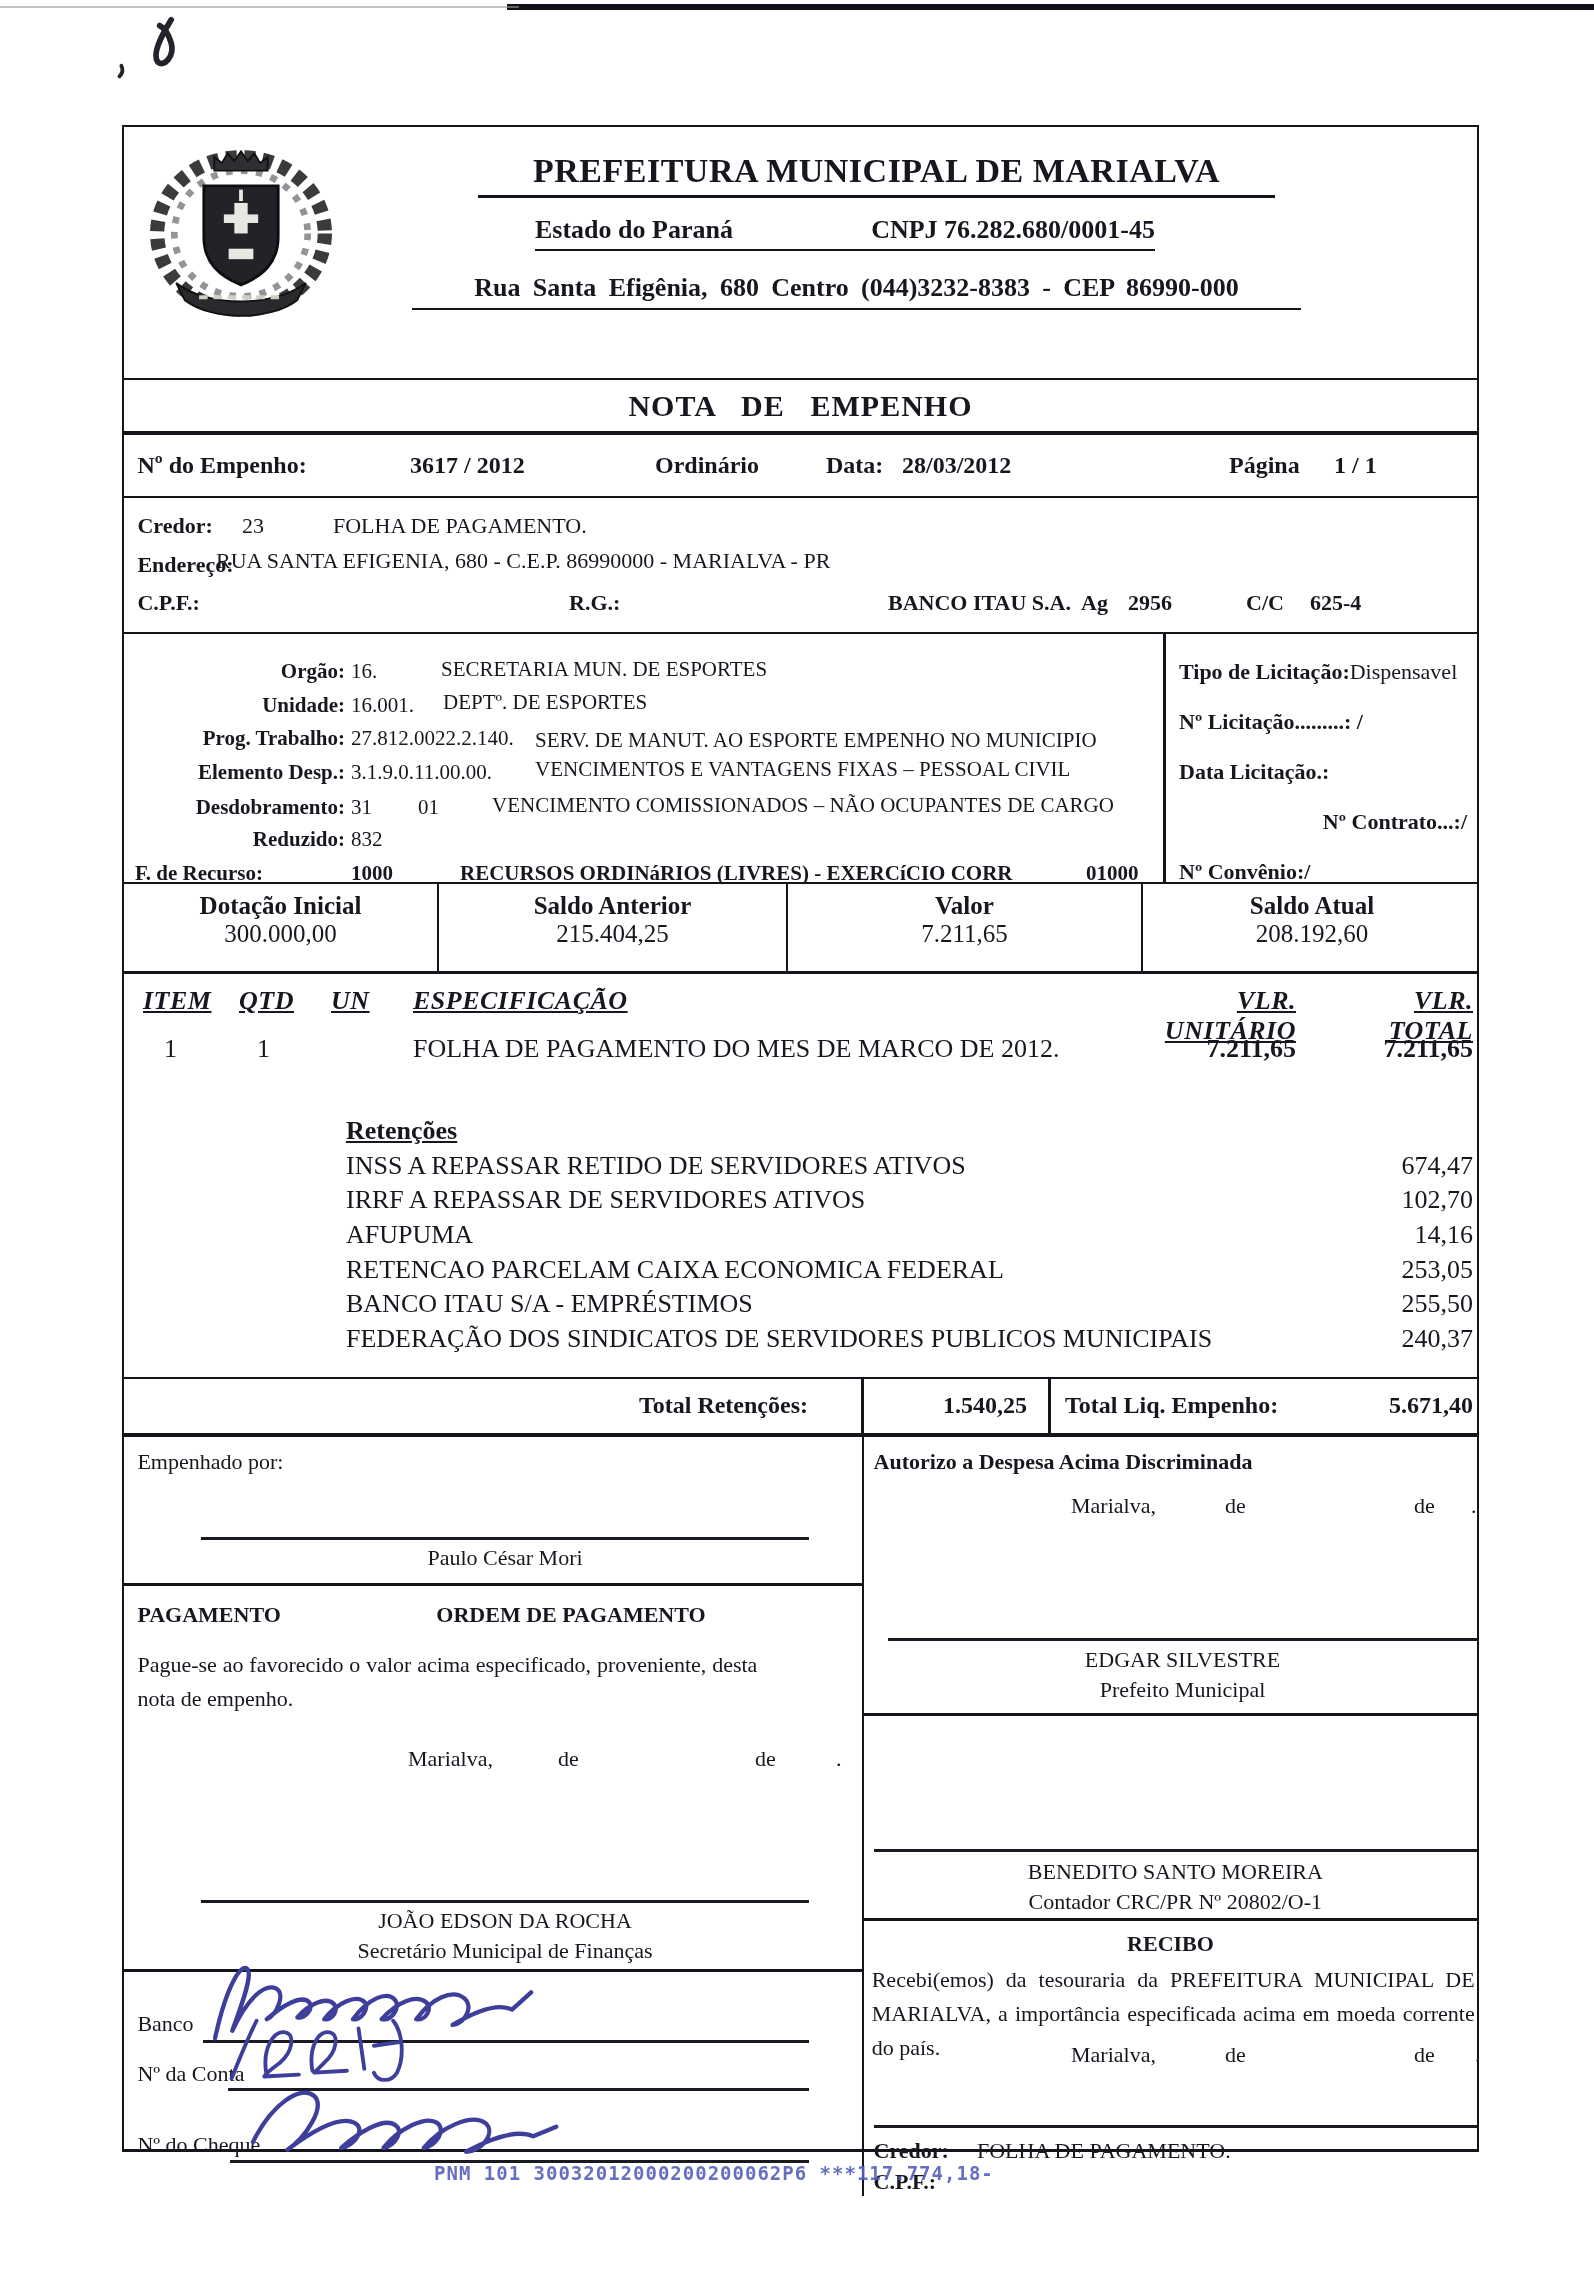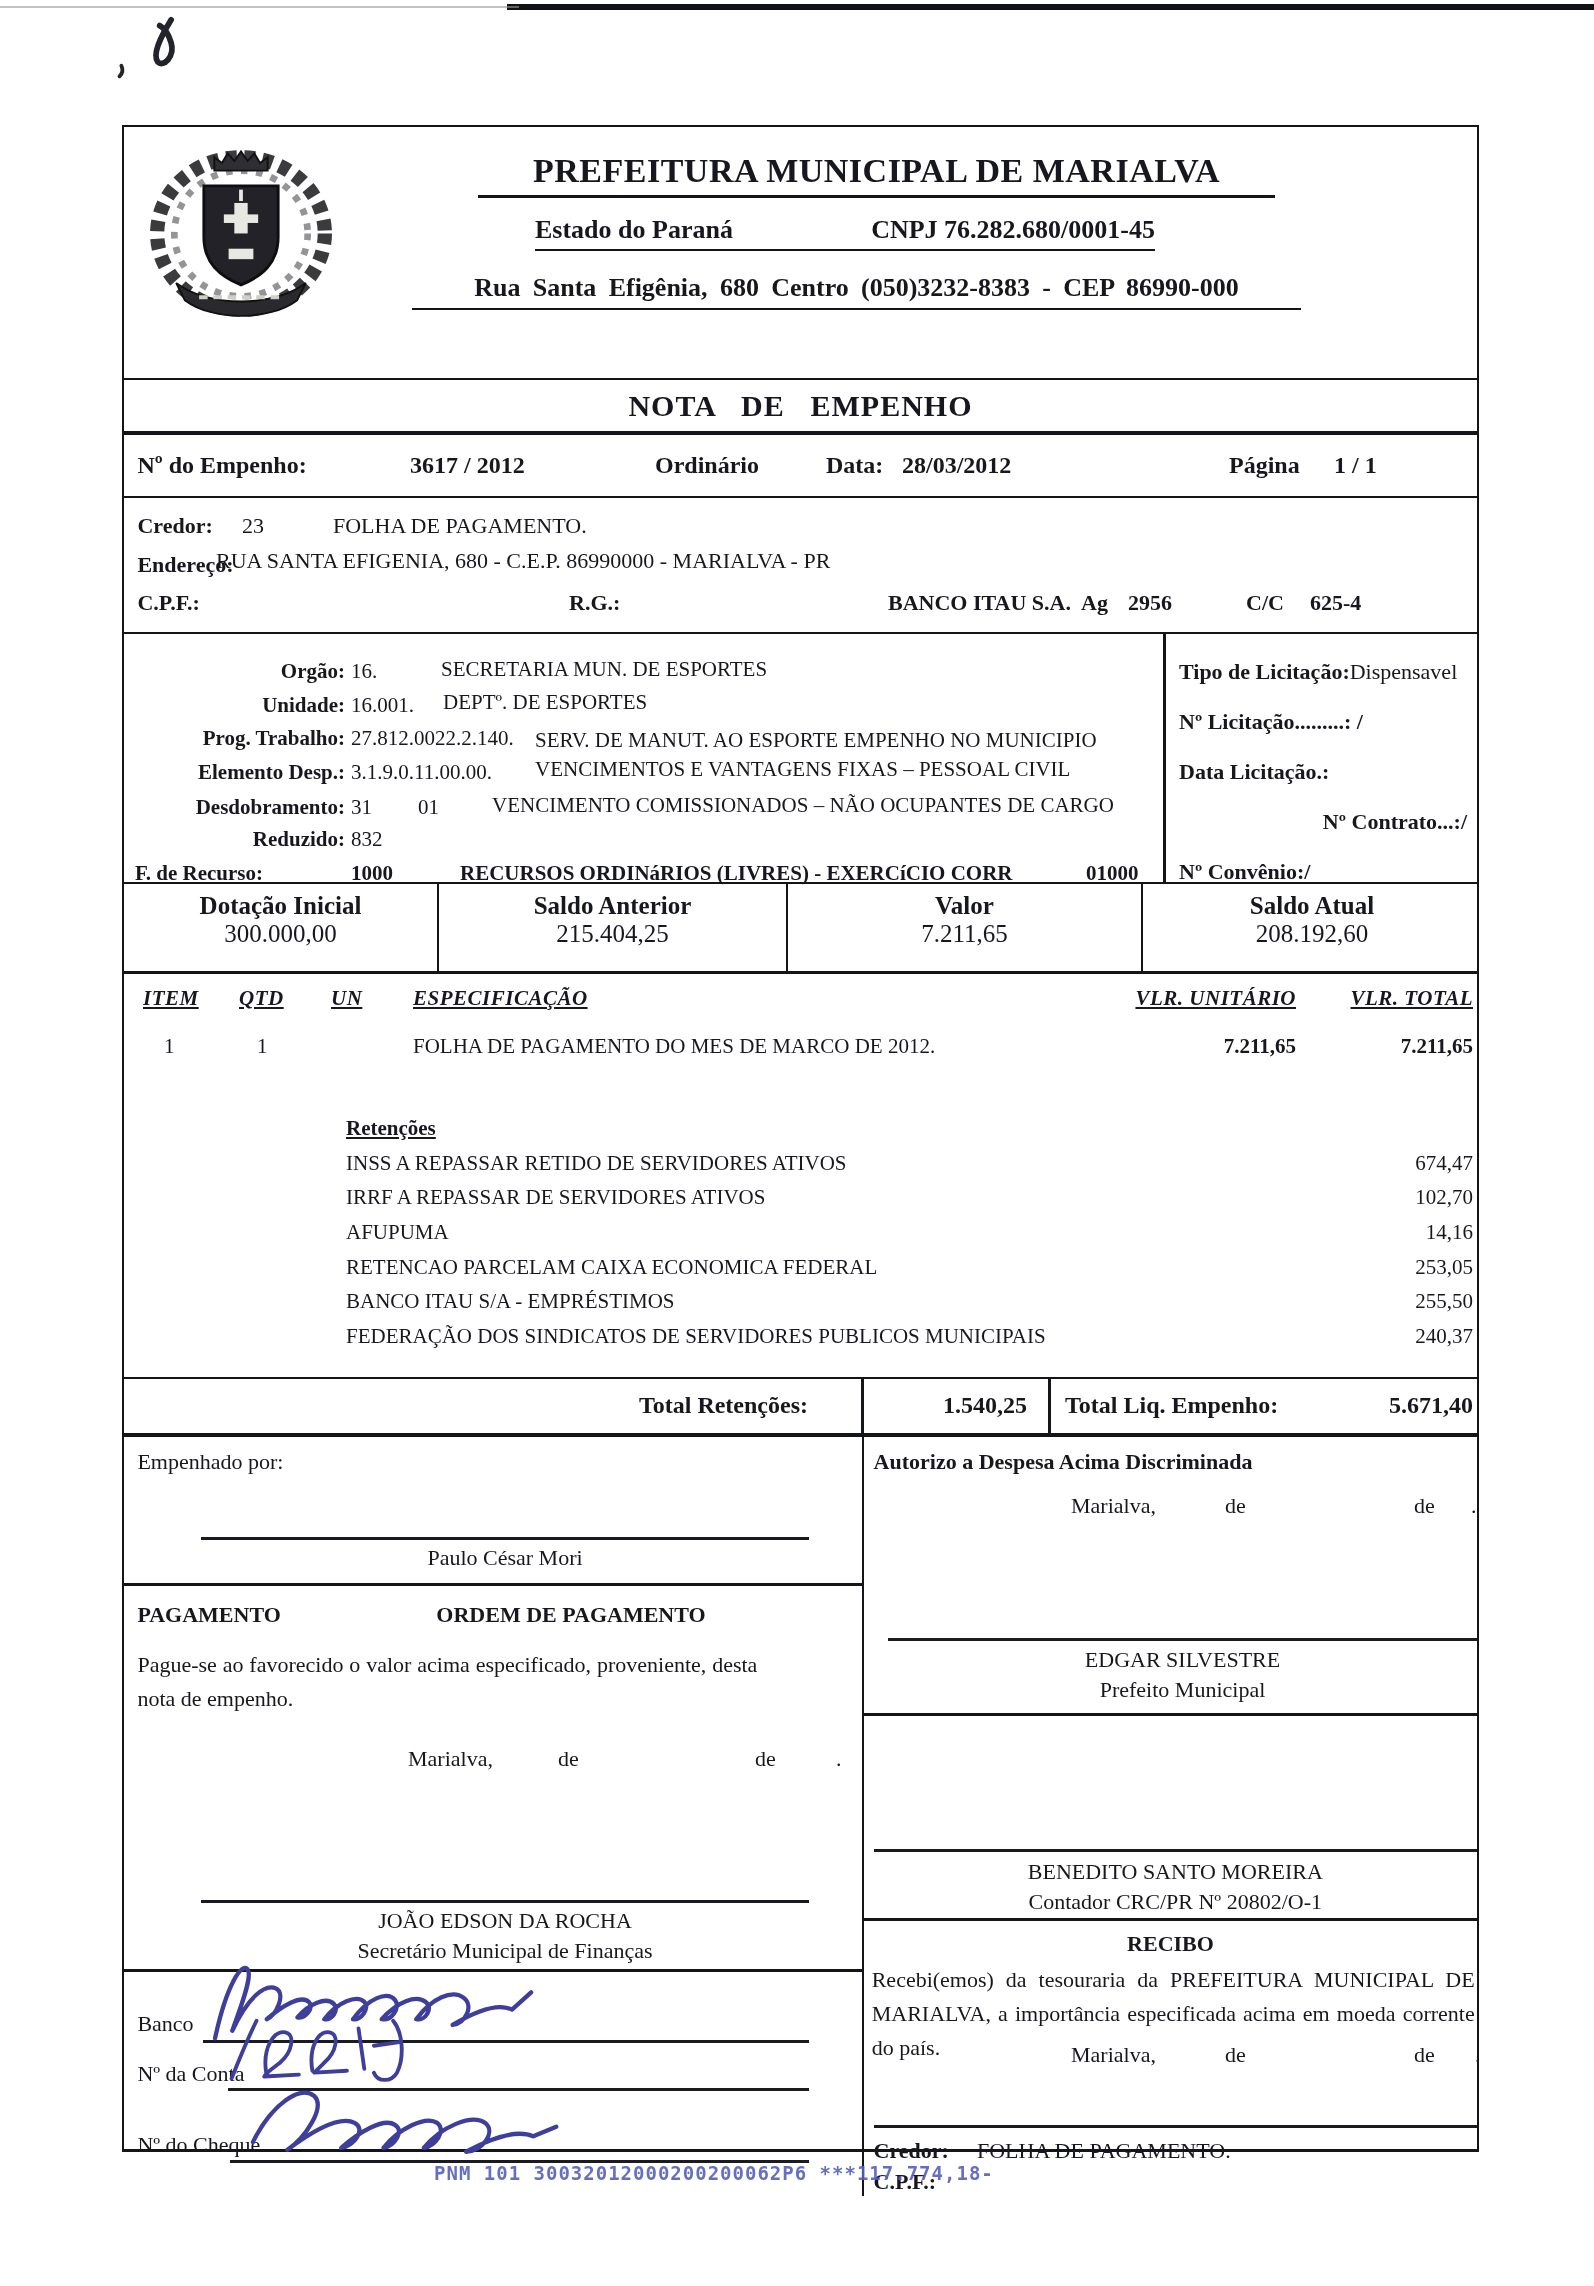--- a/index.html
+++ b/index.html
@@ -66,21 +66,21 @@
   .dot-lbl{position:absolute;width:288px;text-align:right;font-weight:700;}
   .lic-row{position:absolute;left:1055px;width:288px;font-weight:700;font-size:22px;}
 
   
   .sec-saldos{height:90px;border-bottom:3.8px solid #14141b;font-size:25px;}
   .saldo-cell{position:absolute;top:0;height:100%;text-align:center;padding-top:7.7px;}
   .saldo-cell .sl{font-weight:700;}
   .saldo-b{border-right:2.9px solid #14141b;}
 
   
-  .sec-itens{height:403px;font-size:21px;}
+  .sec-itens{height:403px;font-size:26px;}
   .it-h{font-weight:700;font-style:italic;text-decoration:underline;letter-spacing:0.5px;}
   .ret-title{font-weight:700;text-decoration:underline;}
 
   
   .sec-totais{height:60px;border-top:2.9px solid #14141b;border-bottom:4.8px solid #14141b;font-size:24px;font-weight:700;}
   .tot-div1{position:absolute;left:737px;top:0;bottom:0;width:2.9px;background:#14141b;}
   .tot-div2{position:absolute;left:924px;top:0;bottom:0;width:2.9px;background:#14141b;}
 
   
   .sec-rodape{height:759px;font-size:22px;}
@@ -128,21 +128,21 @@
         <path d="M106 50 v12" stroke="#e8e8e2" stroke-width="4"></path>
         <path d="M38 148 C 72 174 140 174 174 148 l-9 18 C 136 188 76 188 47 166 z" fill="#2a2a2e" stroke="#111" stroke-width="2"></path>
         <path d="M62 163 h88" stroke="#cfcfc6" stroke-width="4" stroke-dasharray="9 6"></path>
       </svg>
 
       <div class="org-title">PREFEITURA MUNICIPAL DE MARIALVA</div>
       <div class="estado-row">
         <span>Estado do Paraná</span>
         <span>CNPJ 76.282.680/0001-45</span>
       </div>
-      <div class="addr-row">Rua Santa Efigênia, 680    Centro  (050)3232-8383  -  CEP 86990-000</div>
+      <div class="addr-row">Rua Santa Efigênia, 680    Centro  (044)3232-8383  -  CEP 86990-000</div>
     </div>
 
     <div class="sec sec-title">NOTA DE EMPENHO</div>
 
     <div class="sec sec-empenho">
       <span class="abs" style="left:13.4px;">Nº do Empenho:</span>
       <span class="abs" style="left:286px;text-align:center;">3617 / 2012</span>
       <span class="abs" style="left:531px;">Ordinário</span>
       <span class="abs" style="left:702px;">Data:</span>
       <span class="abs" style="left:778px;">28/03/2012</span>

